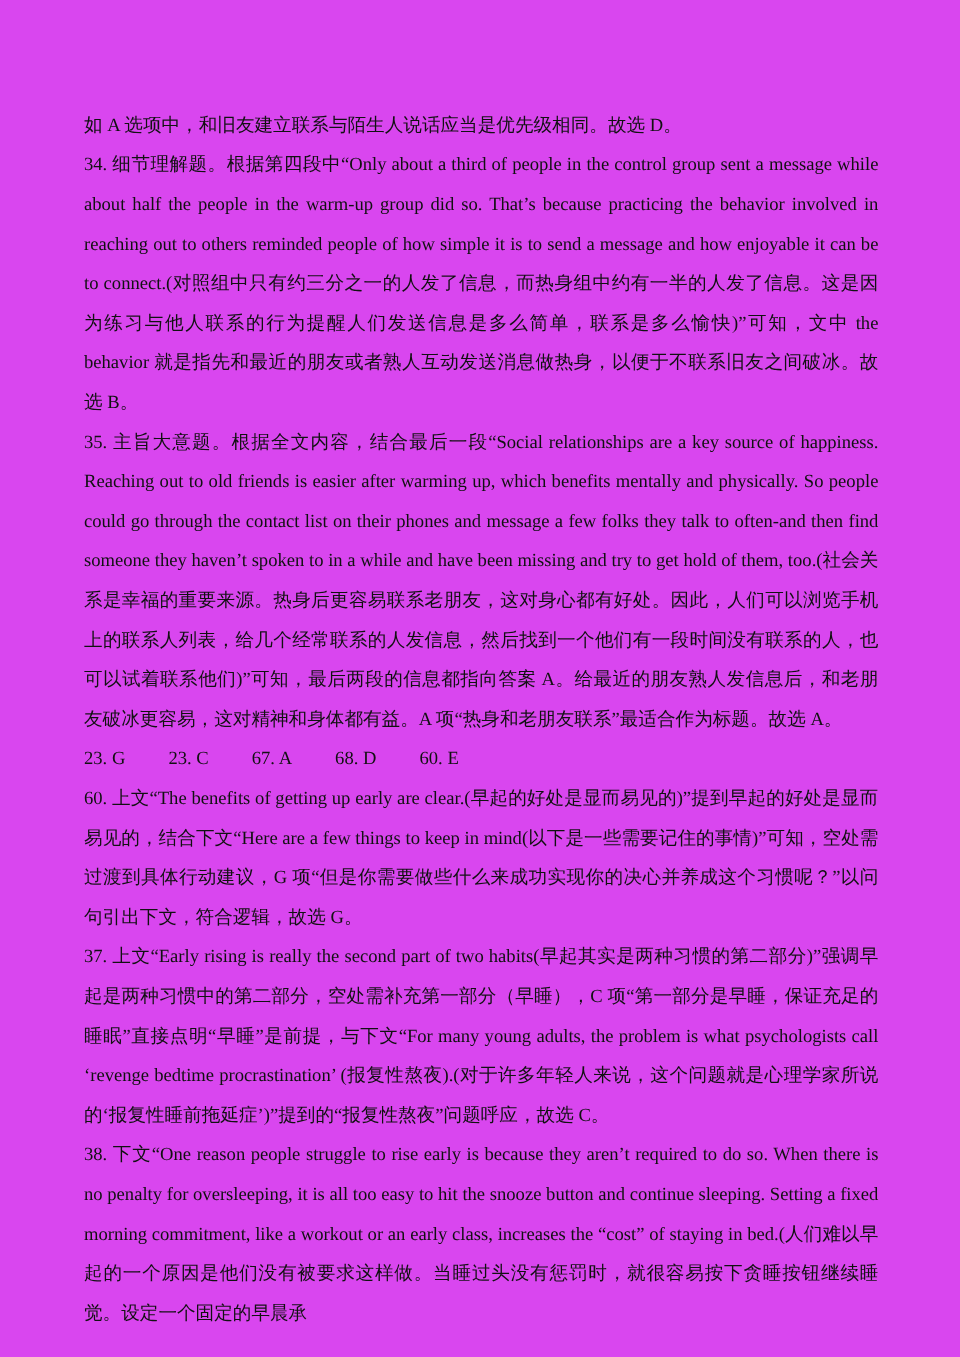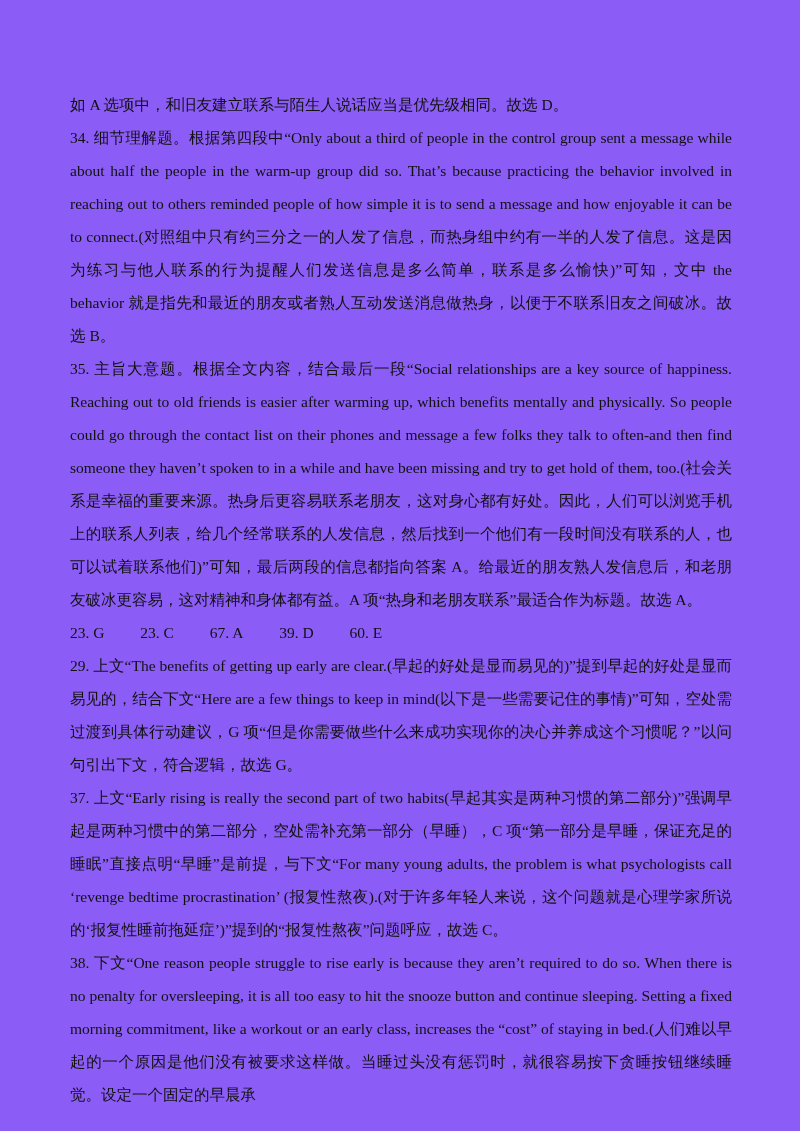--- a/index.html
+++ b/index.html
@@ -12,21 +12,21 @@
     background: #ffffff;
     color: #111111;
     font-family: "Liberation Serif", "DejaVu Serif", serif;
     overflow: hidden;
   }
   .page {
     box-sizing: border-box;
     width: 800px;
     height: 1131px;
     padding: 88px 68px 0 70px;
-    background: #8b5cf6;
+    background: #d946ef;
   }
   .para {
     margin: 0;
     font-size: 15.5px;
     line-height: 33px;
     text-align: justify;
     text-justify: inter-ideograph;
     word-break: break-word;
   }
   .answer-line {
@@ -51,24 +51,24 @@
   <p class="para">如 A 选项中，和旧友建立联系与陌生人说话应当是优先级相同。故选 D。</p>
 
   <p class="para">34. 细节理解题。根据第四段中“Only about a third of people in the control group sent a message while about half the people in the warm-up group did so. That’s because practicing the behavior involved in reaching out to others reminded people of how simple it is to send a message and how enjoyable it can be to connect.(对照组中只有约三分之一的人发了信息，而热身组中约有一半的人发了信息。这是因为练习与他人联系的行为提醒人们发送信息是多么简单，联系是多么愉快)”可知，文中 the behavior 就是指先和最近的朋友或者熟人互动发送消息做热身，以便于不联系旧友之间破冰。故选 B。</p>
 
   <p class="para">35. 主旨大意题。根据全文内容，结合最后一段“Social relationships are a key source of happiness. Reaching out to old friends is easier after warming up, which benefits mentally and physically. So people could go through the contact list on their phones and message a few folks they talk to often-and then find someone they haven’t spoken to in a while and have been missing and try to get hold of them, too.(社会关系是幸福的重要来源。热身后更容易联系老朋友，这对身心都有好处。因此，人们可以浏览手机上的联系人列表，给几个经常联系的人发信息，然后找到一个他们有一段时间没有联系的人，也可以试着联系他们)”可知，最后两段的信息都指向答案 A。给最近的朋友熟人发信息后，和老朋友破冰更容易，这对精神和身体都有益。A 项“热身和老朋友联系”最适合作为标题。故选 A。</p>
 
   <p class="answer-line">
     <span class="answer-item">23. G</span>
     <span class="answer-item">23. C</span>
     <span class="answer-item">67. A</span>
-    <span class="answer-item">39. D</span>
+    <span class="answer-item">68. D</span>
     <span class="answer-item">60. E</span>
   </p>
 
 
-  <p class="para">29. 上文“The benefits of getting up early are clear.(早起的好处是显而易见的)”提到早起的好处是显而易见的，结合下文“Here are a few things to keep in mind(以下是一些需要记住的事情)”可知，空处需过渡到具体行动建议，G 项“但是你需要做些什么来成功实现你的决心并养成这个习惯呢？”以问句引出下文，符合逻辑，故选 G。</p>
+  <p class="para">60. 上文“The benefits of getting up early are clear.(早起的好处是显而易见的)”提到早起的好处是显而易见的，结合下文“Here are a few things to keep in mind(以下是一些需要记住的事情)”可知，空处需过渡到具体行动建议，G 项“但是你需要做些什么来成功实现你的决心并养成这个习惯呢？”以问句引出下文，符合逻辑，故选 G。</p>
 
   <p class="para">37. 上文“Early rising is really the second part of two habits(早起其实是两种习惯的第二部分)”强调早起是两种习惯中的第二部分，空处需补充第一部分（早睡），C 项“第一部分是早睡，保证充足的睡眠”直接点明“早睡”是前提，与下文“For many young adults, the problem is what psychologists call ‘revenge bedtime procrastination’ (报复性熬夜).(对于许多年轻人来说，这个问题就是心理学家所说的‘报复性睡前拖延症’)”提到的“报复性熬夜”问题呼应，故选 C。</p>
 
   <p class="para">38. 下文“One reason people struggle to rise early is because they aren’t required to do so. When there is no penalty for oversleeping, it is all too easy to hit the snooze button and continue sleeping. Setting a fixed morning commitment, like a workout or an early class, increases the “cost” of staying in bed.(人们难以早起的一个原因是他们没有被要求这样做。当睡过头没有惩罚时，就很容易按下贪睡按钮继续睡觉。设定一个固定的早晨承</p>
 
 </div>
 
 </body></html>

